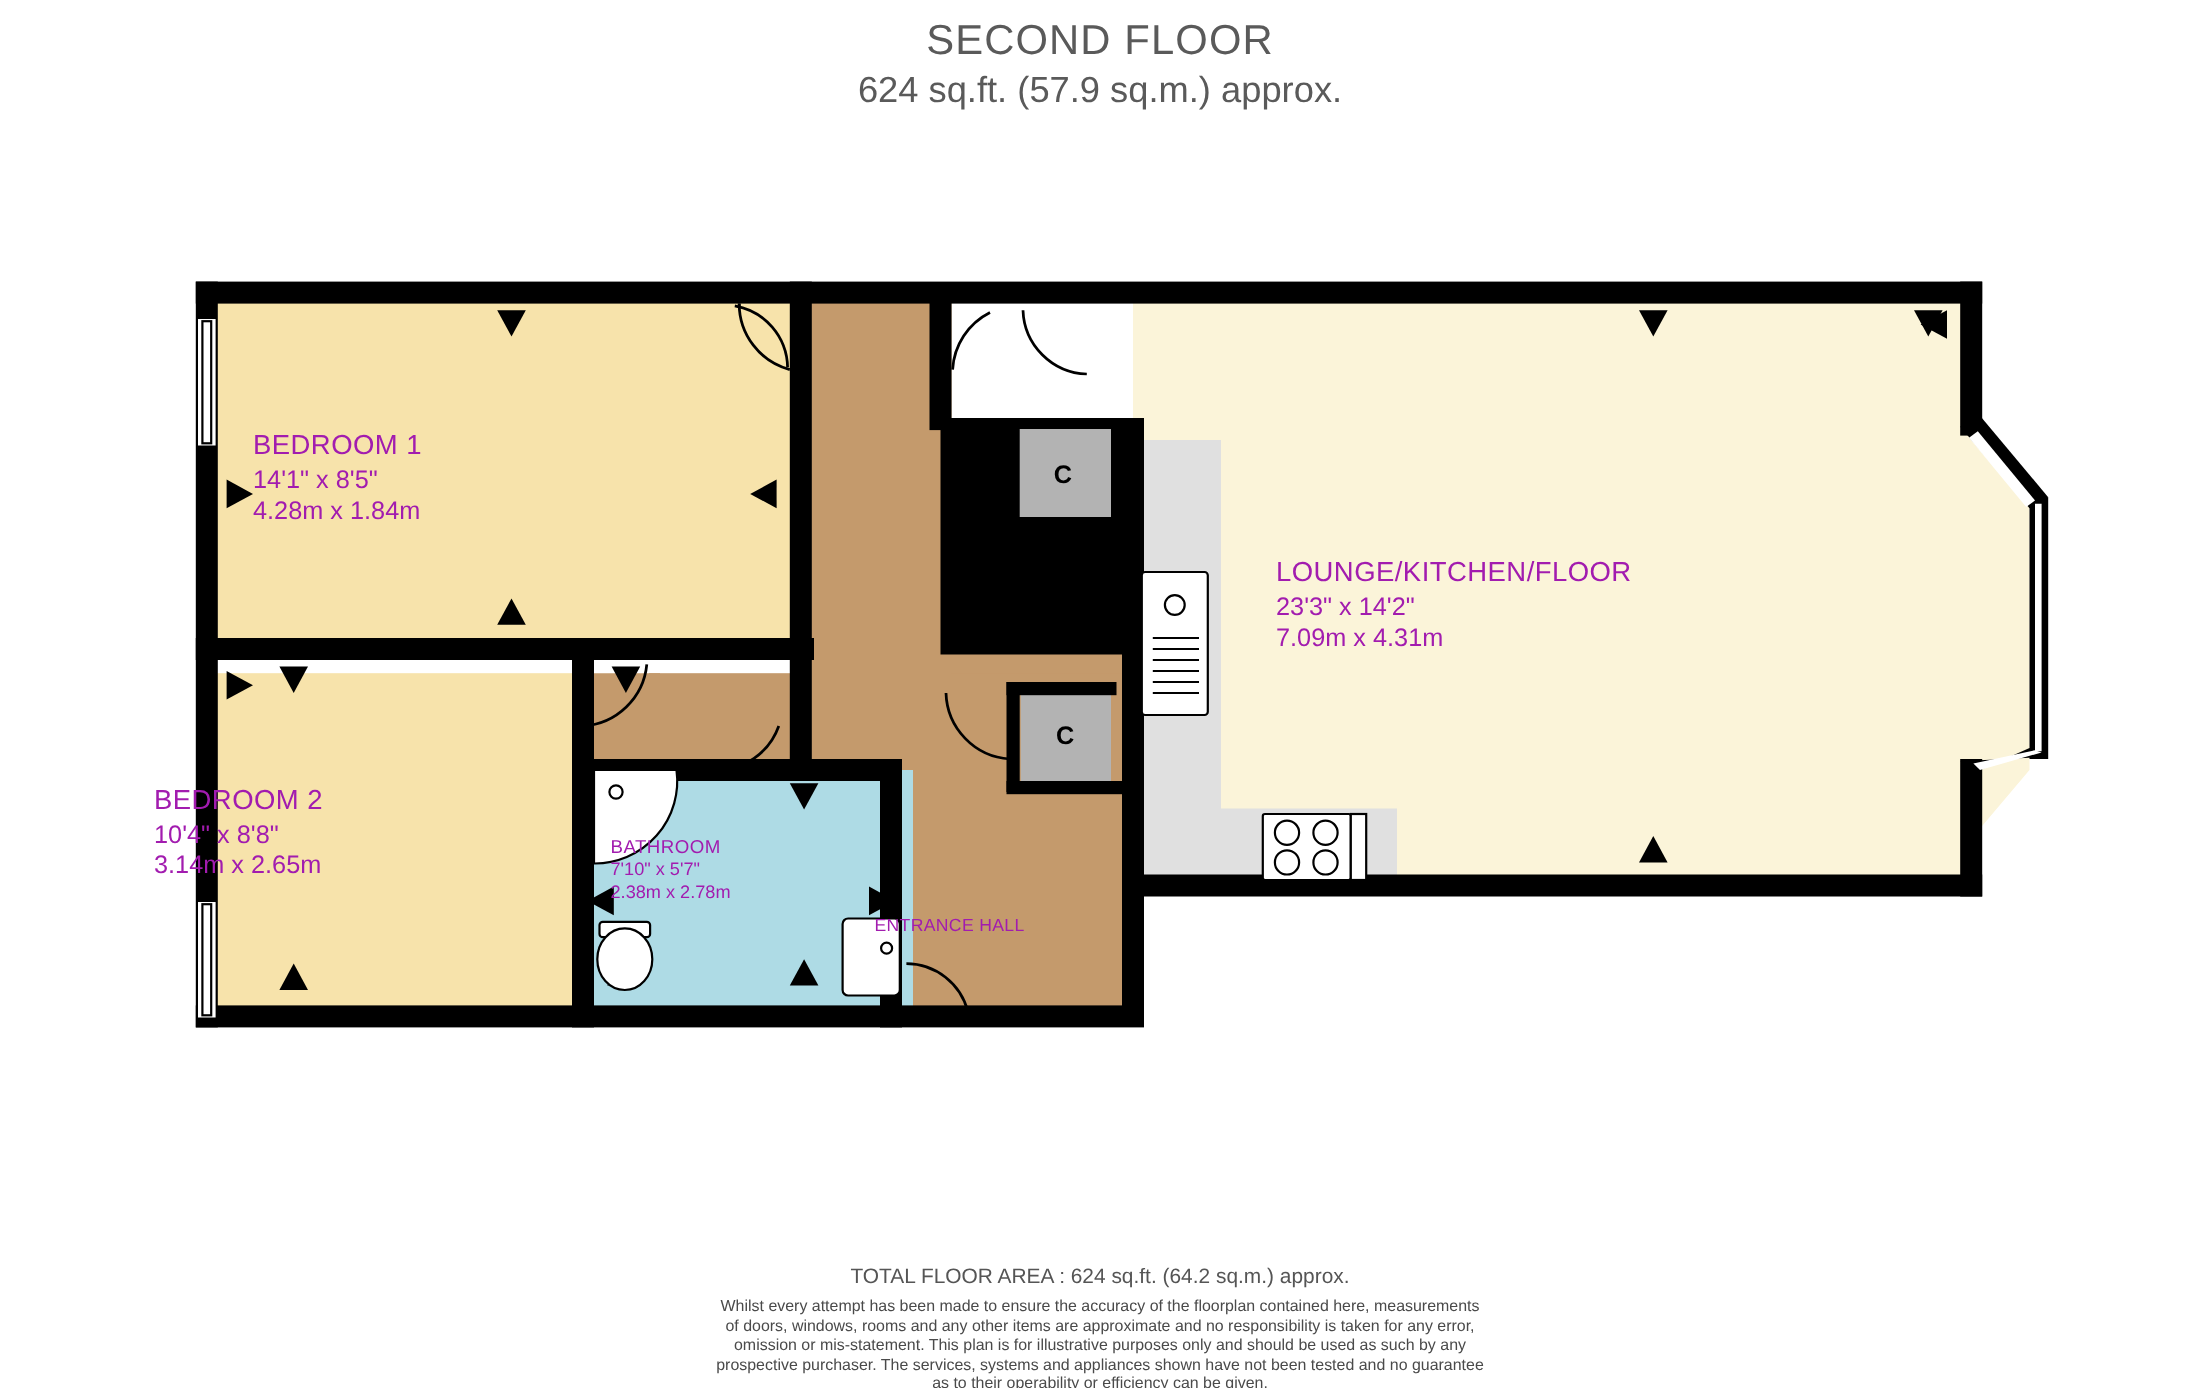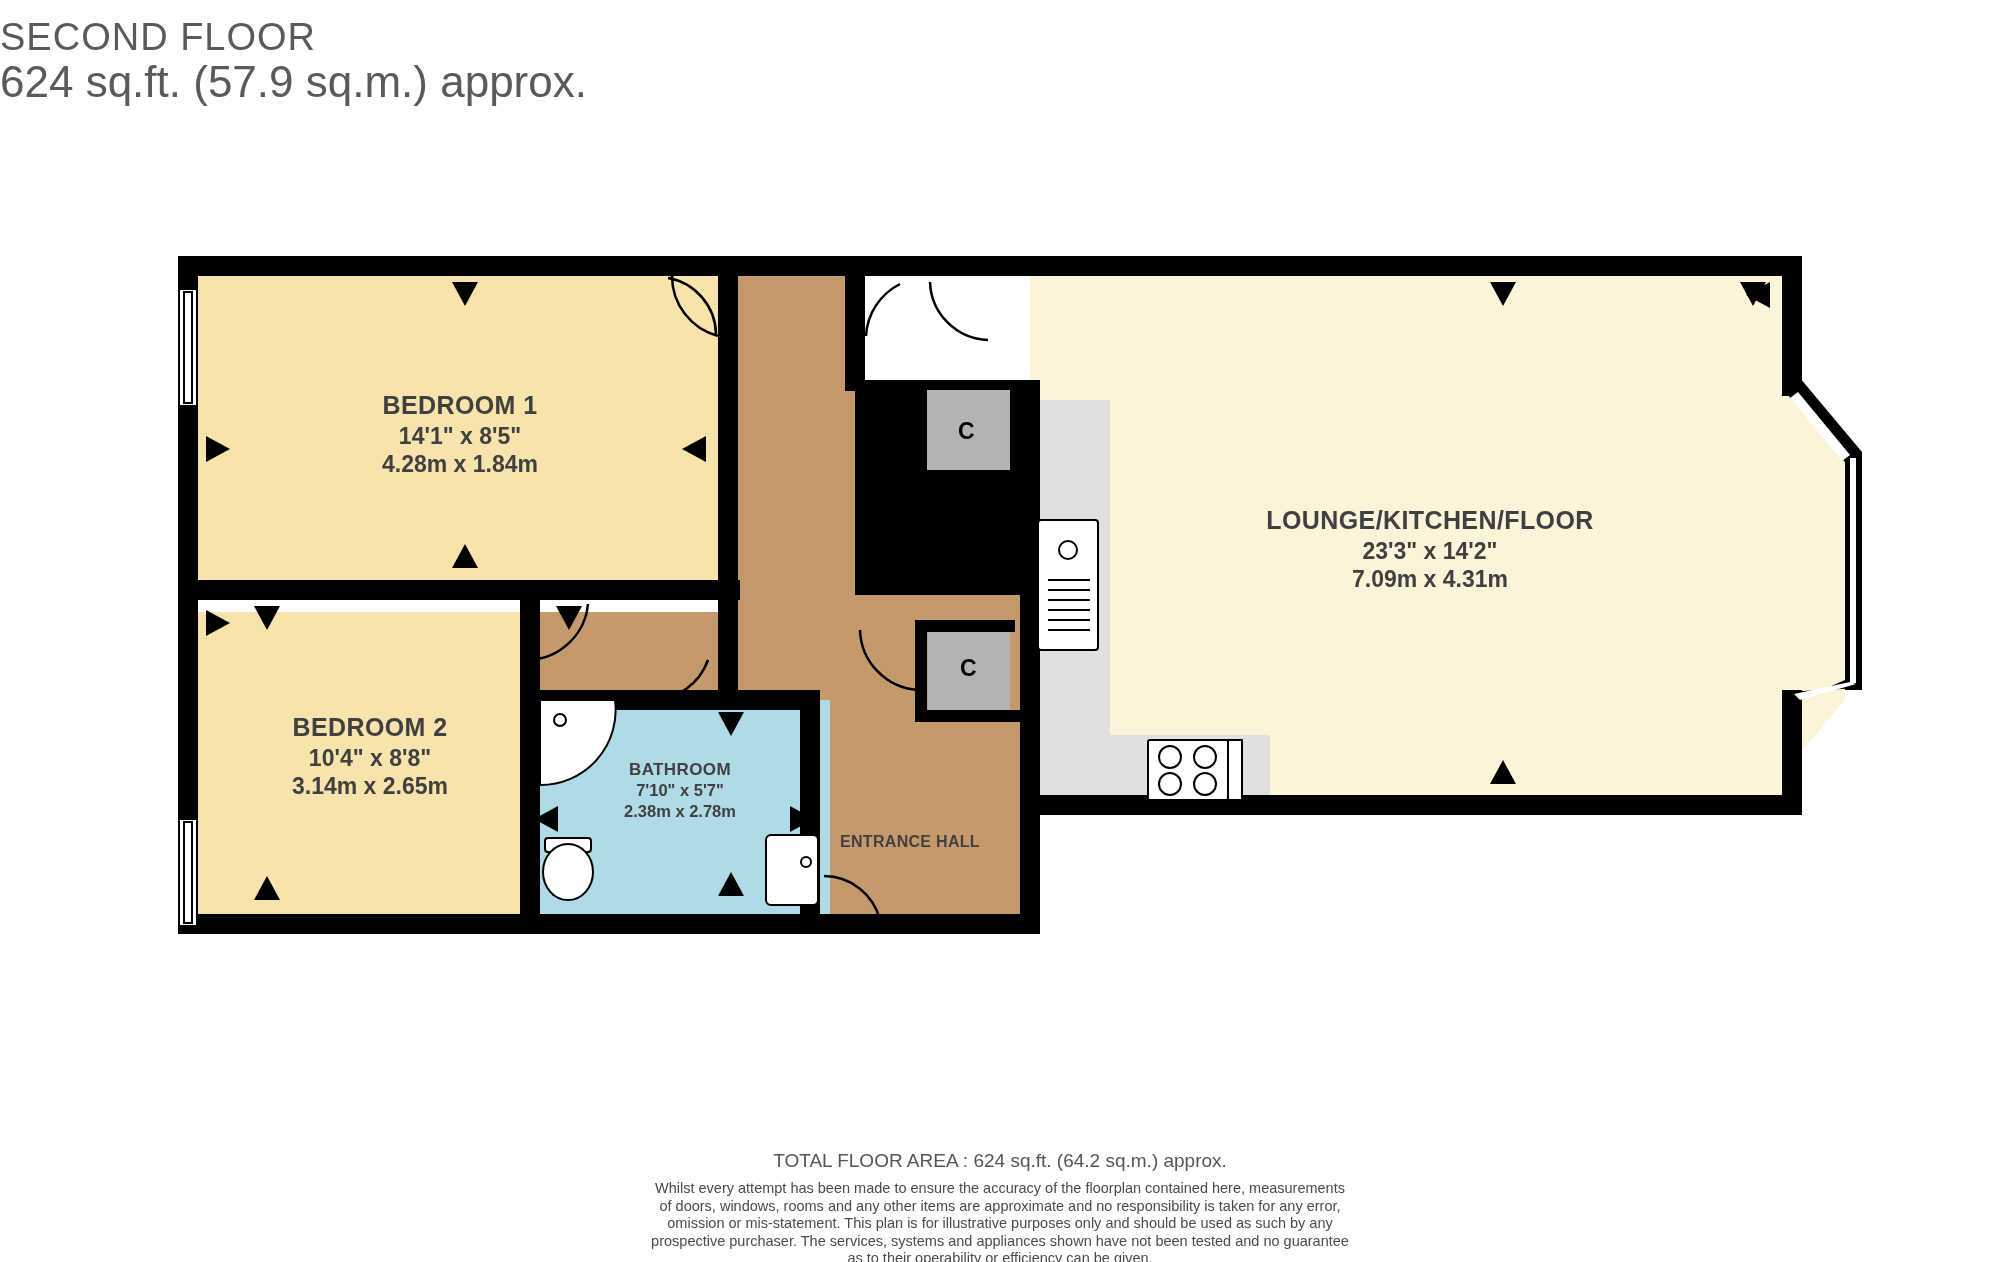--- a/index.html
+++ b/index.html
@@ -15,29 +15,30 @@
     position: relative;
     overflow: hidden;
   }
 
   
   #header {
     position: absolute;
     left: 0;
     top: 14px;
     width: 2000px;
+    text-align: center;
     color: #5a5a5a;
   }
   #header .title {
     font-size: 38px;
     letter-spacing: 1px;
     line-height: 46px;
   }
   #header .subtitle {
-    font-size: 44px;
+    font-size: 33px;
     line-height: 44px;
   }
 
   
   #plan {
     position: absolute;
     left: 0;
     top: 0;
     width: 2000px;
     height: 1262px;
@@ -59,23 +60,22 @@
   }
   #footer .disclaimer {
     font-size: 14.5px;
     line-height: 17.5px;
     color: #4a4a4a;
   }
 
   
   .room-label {
     position: absolute;
-    text-align: center;
-    font-weight: bold;
-    color: #404040;
+    font-weight: normal;
+    color: #a21caf;
     line-height: 1.26;
     white-space: nowrap;
   }
   .room-label .name { font-size: 25px; letter-spacing: 0.4px; }
   .room-label .dim  { font-size: 23px; }
   .room-label.small .name { font-size: 17px; }
   .room-label.small .dim { font-size: 16.5px; }
   .room-label.tiny .name { font-size: 16px; letter-spacing: 0.3px; margin-top: 20px; }
 
   .closet-letter {

